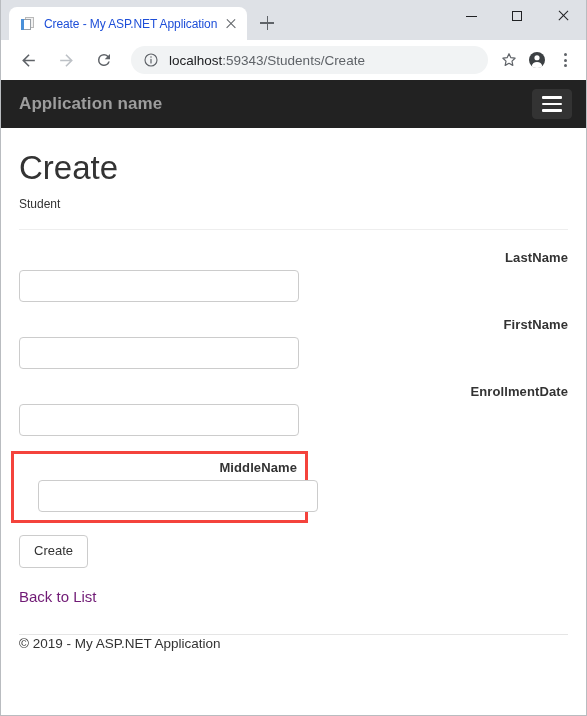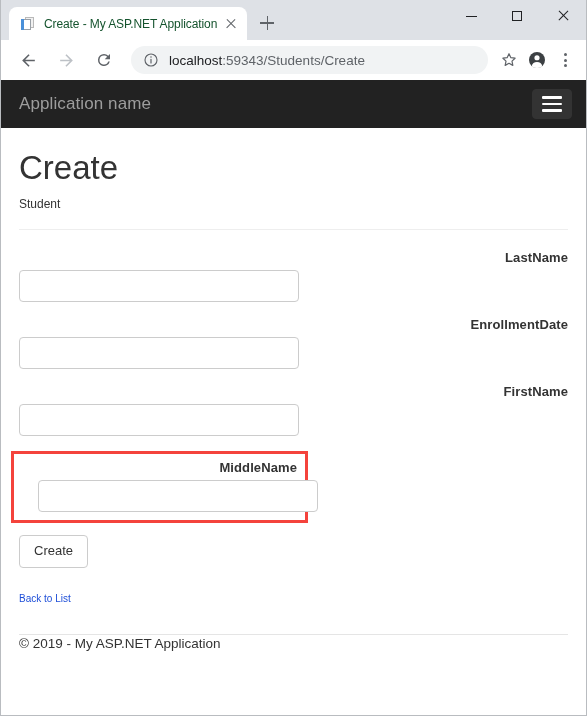--- a/index.html
+++ b/index.html
@@ -72,21 +72,21 @@
     box-sizing: border-box;
   }
   .favicon .pg-bar {
     position: absolute;
     left: 1px; top: 3px;
     width: 3px; height: 11px;
     background: #4a90d9;
   }
   .tab-title {
     font-size: 12px;
-    color: #14532d;
+    color: #1d4ed8;
     white-space: nowrap;
     overflow: hidden;
     text-overflow: ellipsis;
     flex: 1;
     letter-spacing: -0.1px;
   }
   .tab-close {
     width: 16px;
     height: 16px;
     flex: none;
@@ -243,20 +243,21 @@
 
   
   .site-navbar {
     height: 48px;
     background: #222222;
     display: flex;
     align-items: center;
     justify-content: space-between;
     padding: 0 14px 0 18px;
     box-sizing: border-box;
+    font-weight: bold;
   }
   .brand {
     color: #9d9d9d;
     font-size: 17px;
     letter-spacing: 0.1px;
   }
   .navbar-toggle {
     width: 40px;
     height: 30px;
     background: #333333;
@@ -349,22 +350,22 @@
     border-radius: 4px;
     padding: 7px 14px;
     font-family: "Liberation Sans", sans-serif;
     line-height: 1.25;
     cursor: pointer;
   }
   .back-link-wrap {
     margin-top: 20px;
   }
   a.back-link {
-    font-size: 10px;
-    color: #1d4ed8;
+    font-size: 15px;
+    color: #701a75;
     text-decoration: none;
   }
 
   
   .site-footer {
     margin-top: 28px;
     border-top: 1px solid #e5e5e5;
     padding-top: 1px;
   }
   .site-footer p {
@@ -467,26 +468,26 @@
       <hr class="divider">
 
       <form class="form-area">
 
         <div class="form-group">
           <label class="ctrl-label">LastName</label>
           <input class="form-control" type="text" value="" style="">
         </div>
 
         <div class="form-group">
-          <label class="ctrl-label">EnrollmentDate</label>
+          <label class="ctrl-label">FirstName</label>
           <input class="form-control" type="text" value="" style="">
         </div>
 
         <div class="form-group">
-          <label class="ctrl-label">FirstName</label>
+          <label class="ctrl-label">EnrollmentDate</label>
           <input class="form-control" type="text" value="" style="">
         </div>
 
         <div class="form-group highlighted">
           <label class="ctrl-label">MiddleName</label>
           <input class="form-control" type="text" value="" style="">
         </div>
 
         <button type="button" class="btn-submit">Create</button>
       </form>

